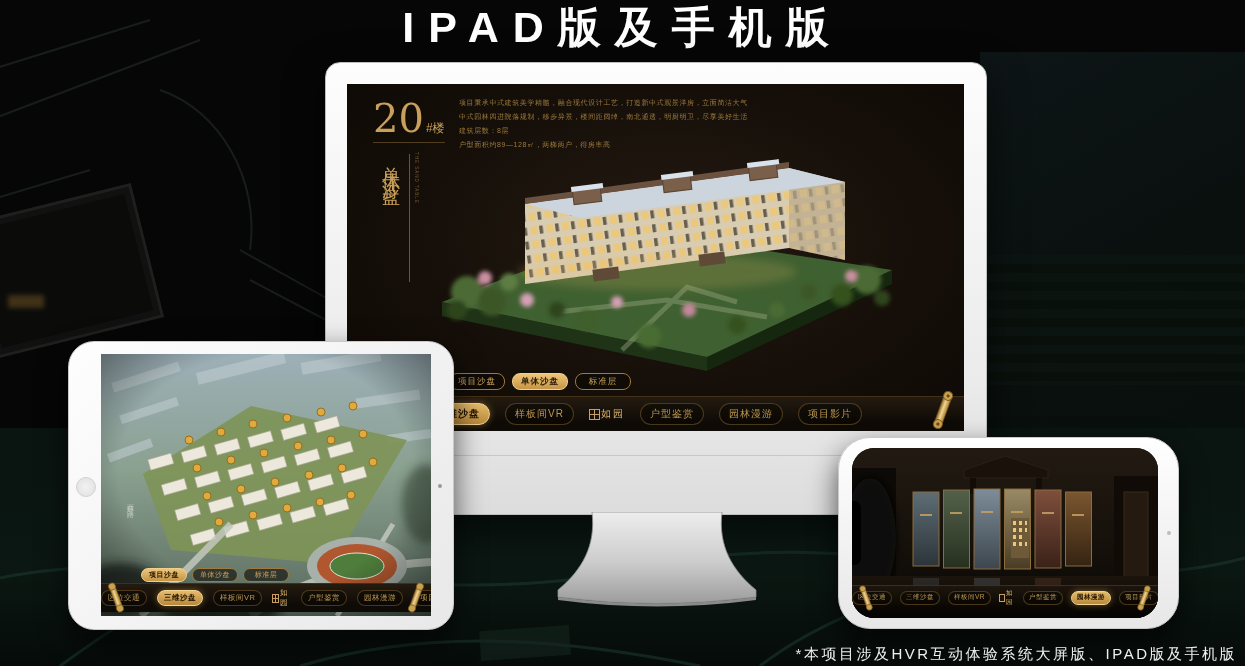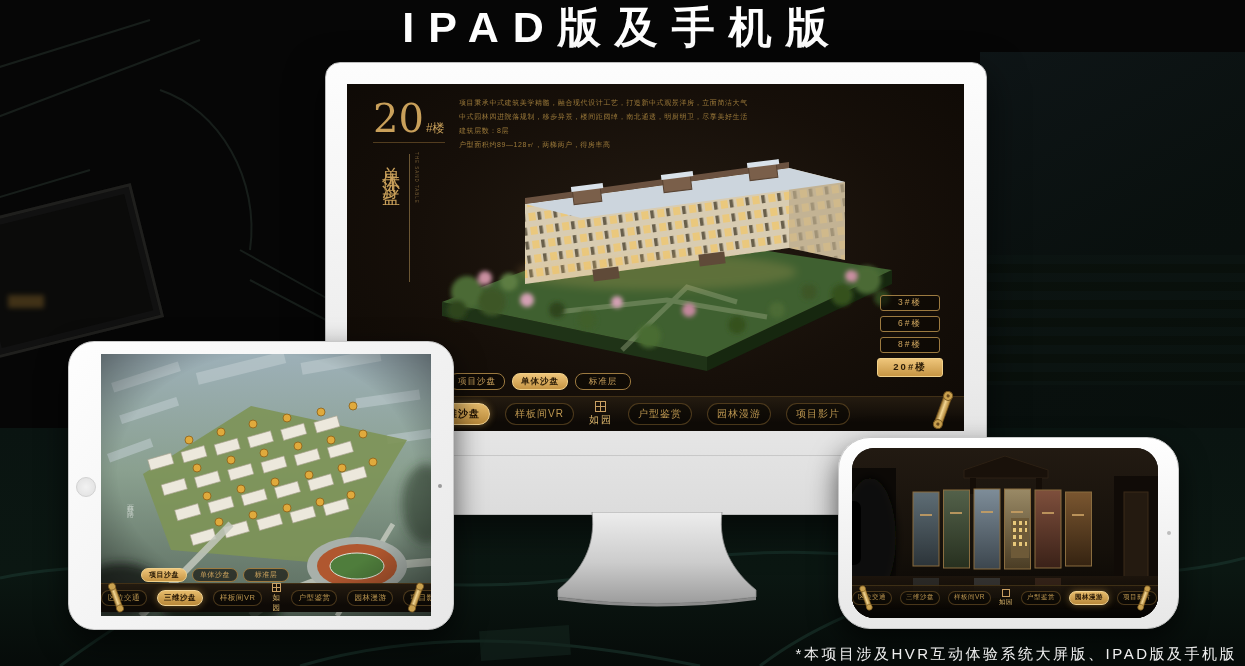--- a/index.html
+++ b/index.html
@@ -64,21 +64,21 @@
 
   .navbar{position:absolute;left:0;right:0;bottom:0;display:flex;align-items:center;
     background:linear-gradient(180deg,#241b10,#0e0a06 75%);border-top:1px solid rgba(160,120,55,.35);}
   .m-nav{height:34px;gap:15px;}
   .nav-item{border:1px solid rgba(125,95,45,.55);border-radius:11px;color:#bd9750;
     background:rgba(10,7,4,.55);white-space:nowrap;}
   .nav-item.active{background:linear-gradient(180deg,#e6bb6b,#b9893a);color:#241504;
     border-color:#f2d392;font-weight:bold;box-shadow:0 0 7px rgba(220,170,80,.45);}
   .m-nav .nav-item{font-size:10px;padding:3px 9px;letter-spacing:1px;}
 
-  .ruyuan-logo{display:flex;flex-direction:column;align-items:center;gap:1px;}
+  .ruyuan-logo{display:flex;flex-direction:row;align-items:center;gap:1px;}
   .seal{border:1px solid #c9a063;background:
     linear-gradient(90deg,transparent 45%,#c9a063 45%,#c9a063 55%,transparent 55%),
     linear-gradient(0deg,transparent 45%,#c9a063 45%,#c9a063 55%,transparent 55%),#1a120a;}
   .m-nav .seal{width:9px;height:9px;}
   .logo-text{color:#d8b36a;letter-spacing:2px;font-family:"DejaVu Serif",serif;}
   .m-nav .logo-text{font-size:10px;}
   .scroll-icon{position:absolute;}
   .m-scroll{right:8px;bottom:1px;width:26px;height:40px;}
 
   
@@ -256,26 +256,20 @@
             <circle cx="212" cy="184" r="12" fill="#486c30"></circle>
           <circle cx="300" cy="173" r="9" fill="#35511f"></circle>
             <circle cx="252" cy="158" r="7" fill="#c2879b"></circle>
           <circle cx="340" cy="158" r="8" fill="#4c6b34"></circle>
             <circle cx="120" cy="158" r="8" fill="#2e441e"></circle>
           <circle cx="180" cy="150" r="6" fill="#d4a0b4"></circle>
             <circle cx="372" cy="140" r="8" fill="#3c5628"></circle>
         </g>
       </svg>
 
-      <div class="floor-btns">
-        <div class="pill">3#楼</div>
-        <div class="pill">6#楼</div>
-        <div class="pill">8#楼</div>
-        <div class="pill active">20#楼</div>
-      </div>
 
       <div class="view-tabs">
         <div class="pill">项目沙盘</div>
         <div class="pill active">单体沙盘</div>
         <div class="pill">标准层</div>
       </div>
 
       <div class="navbar m-nav">
         <span class="nav-item">区位交通</span>
         <span class="nav-item active">三维沙盘</span>

